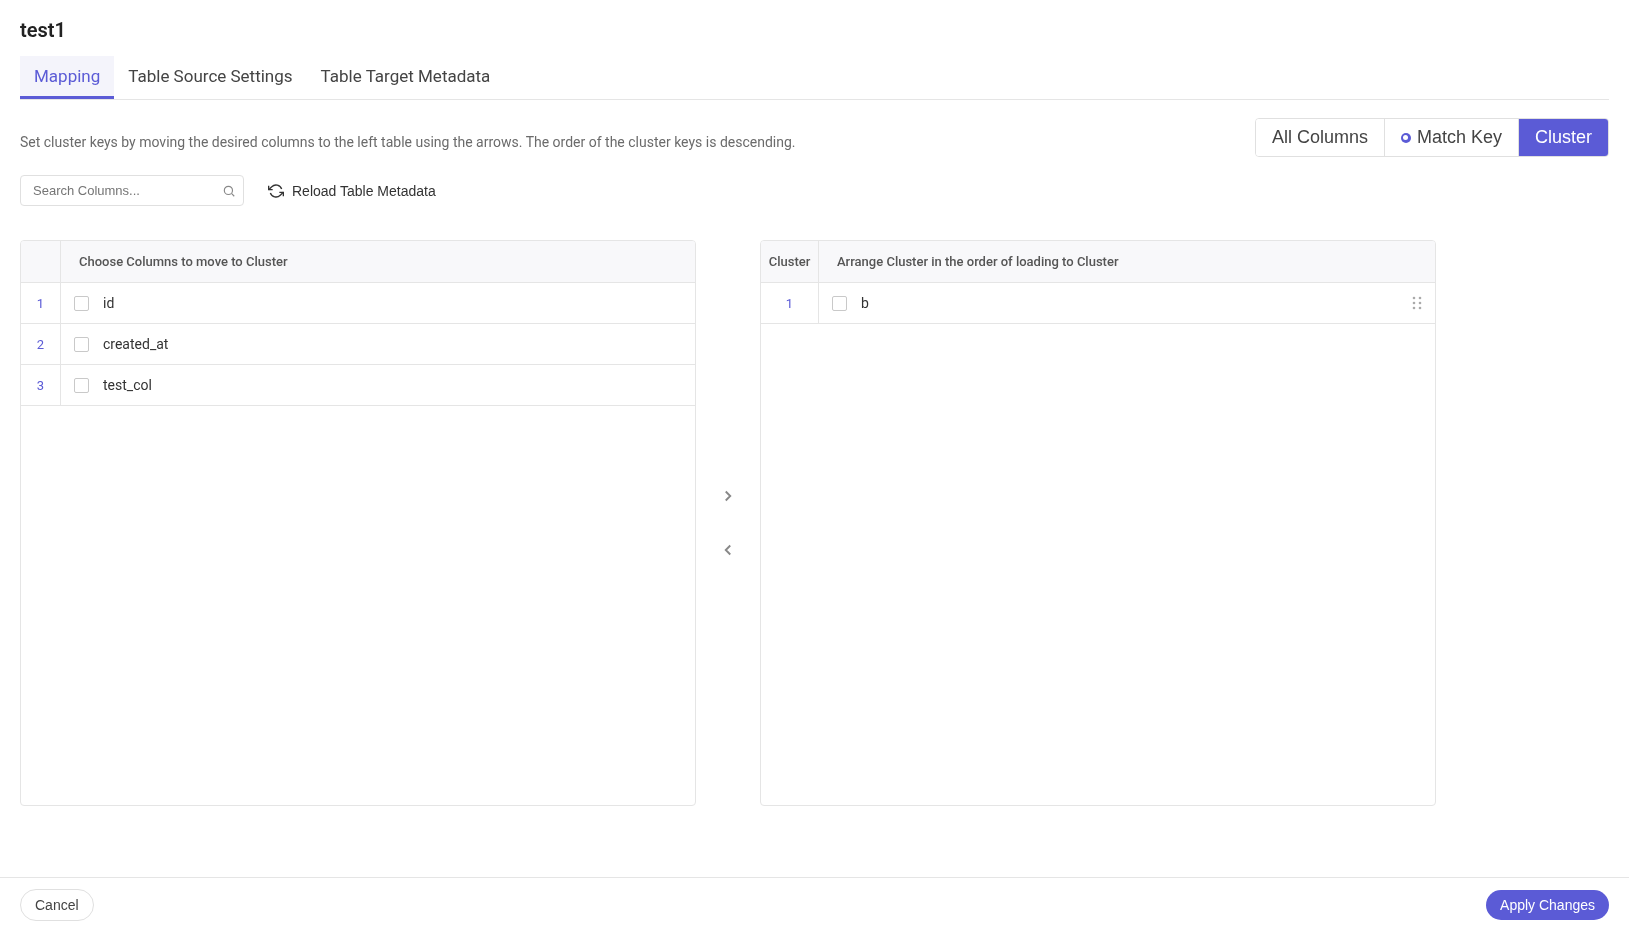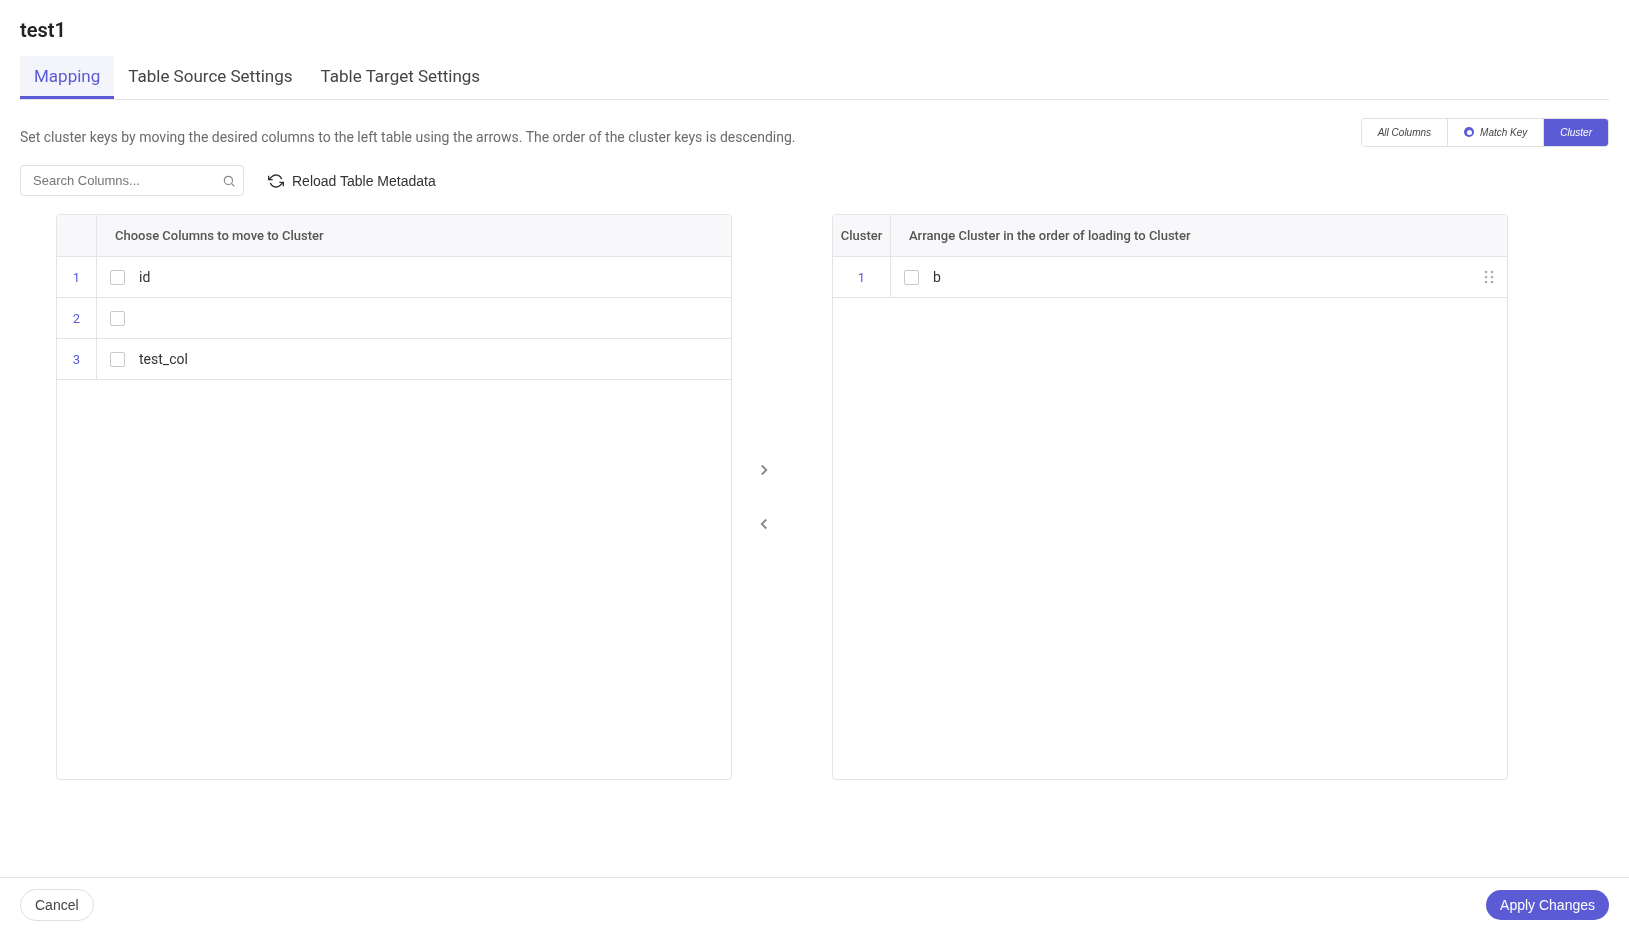--- a/index.html
+++ b/index.html
@@ -50,29 +50,29 @@
       margin-top: 8px;
     }
     .filter-btn-group {
       display: flex;
       border: 1px solid #e0e0e0;
       border-radius: 4px;
       overflow: hidden;
     }
     .filter-btn {
       padding: 8px 16px;
-      font-size: 10px;
+      font-size: 18px;
       border: none;
       background: #fff;
       cursor: pointer;
       display: flex;
+      align-items: center;
       gap: 6px;
       color: #444;
       border-right: 1px solid #e0e0e0;
-      font-style: italic;
     }
     .filter-btn:last-child { border-right: none; }
     .filter-btn.active {
       background: #5b5bd6;
       color: #fff;
     }
     .dot-icon {
       width: 10px; height: 10px; border-radius: 50%;
       background: #5b5bd6;
       display: inline-block;
@@ -83,21 +83,21 @@
       position: absolute;
       top: 2.5px; left: 2.5px;
       width: 5px; height: 5px;
       background: #fff;
       border-radius: 50%;
     }
     .search-reload-row {
       display: flex;
       align-items: center;
       gap: 24px;
-      margin-bottom: 18px;
+      margin-bottom: 34px;
     }
     .search-box {
       position: relative;
       width: 224px;
     }
     .search-input {
       width: 100%;
       padding: 7px 30px 7px 12px;
       border: 1px solid #e0e0e0;
       border-radius: 4px;
@@ -124,21 +124,20 @@
       gap: 0;
       align-items: stretch;
     }
     .panel {
       border: 1px solid #e5e5e5;
       border-radius: 4px;
       flex: 1;
       height: 566px;
       background: #fff;
       overflow: hidden;
-      margin-left: 36px;
     }
     .panel-left { width: 676px; flex: 0 0 676px; }
     .panel-right { width: 676px; flex: 0 0 676px; }
     .middle-arrows {
       width: 64px;
       display: flex;
       flex-direction: column;
       justify-content: center;
       align-items: center;
       gap: 28px;
@@ -258,21 +257,21 @@
   </style>
 </head>
 <body>
 
 <div class="page-container">
   <div class="page-title">test1</div>
 
   <div class="tabs">
     <div class="tab active">Mapping</div>
     <div class="tab">Table Source Settings</div>
-    <div class="tab">Table Target Settings</div>
+    <div class="tab">Table Target Metadata</div>
   </div>
 
   <div class="subheader-row">
     <div class="help-text">Set cluster keys by moving the desired columns to the left table using the arrows. The order of the cluster keys is descending.</div>
     <div class="filter-btn-group">
       <button class="filter-btn">
         <span>All Columns</span>
       </button>
       <button class="filter-btn">
         <span class="dot-icon"></span>
@@ -318,20 +317,21 @@
         <div class="cell-check">
             <div class="checkbox"></div>
           </div>
         <div class="cell-name">id</div>
       </div>
       <div class="row">
         <div class="cell-num">2</div>
         <div class="cell-check">
             <div class="checkbox"></div>
           </div>
+        <div class="cell-name">created_at</div>
       </div>
       <div class="row">
         <div class="cell-num">3</div>
         <div class="cell-check">
             <div class="checkbox"></div>
           </div>
         <div class="cell-name">test_col</div>
       </div>
     </div>
 

